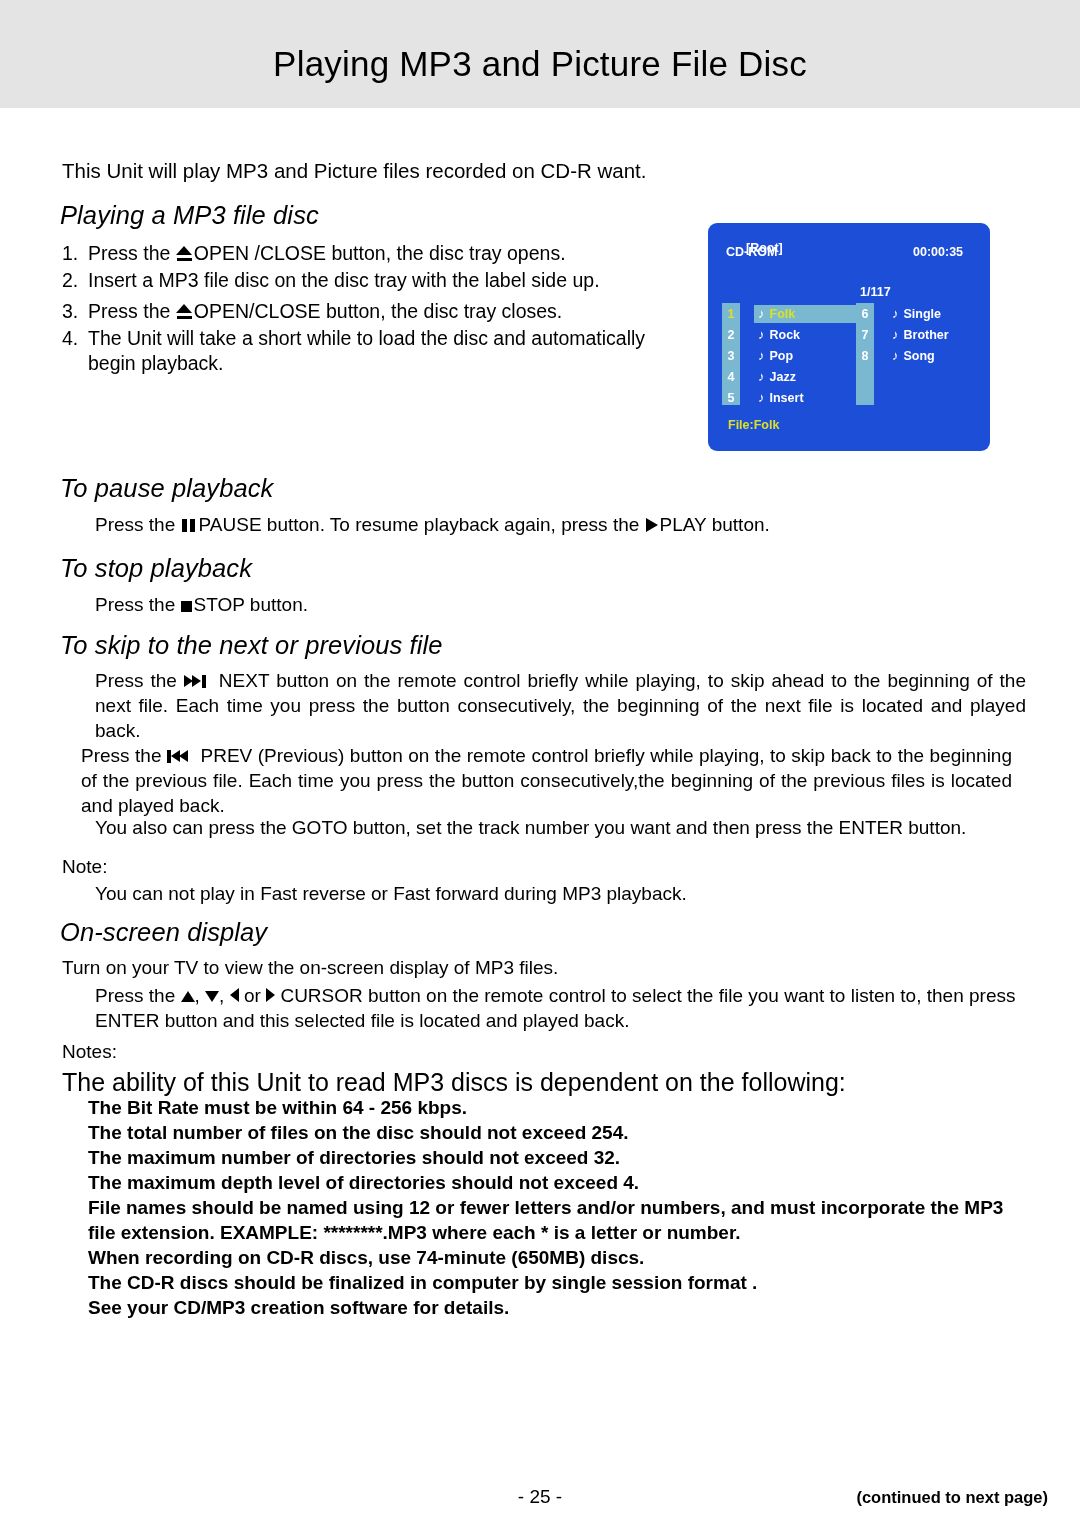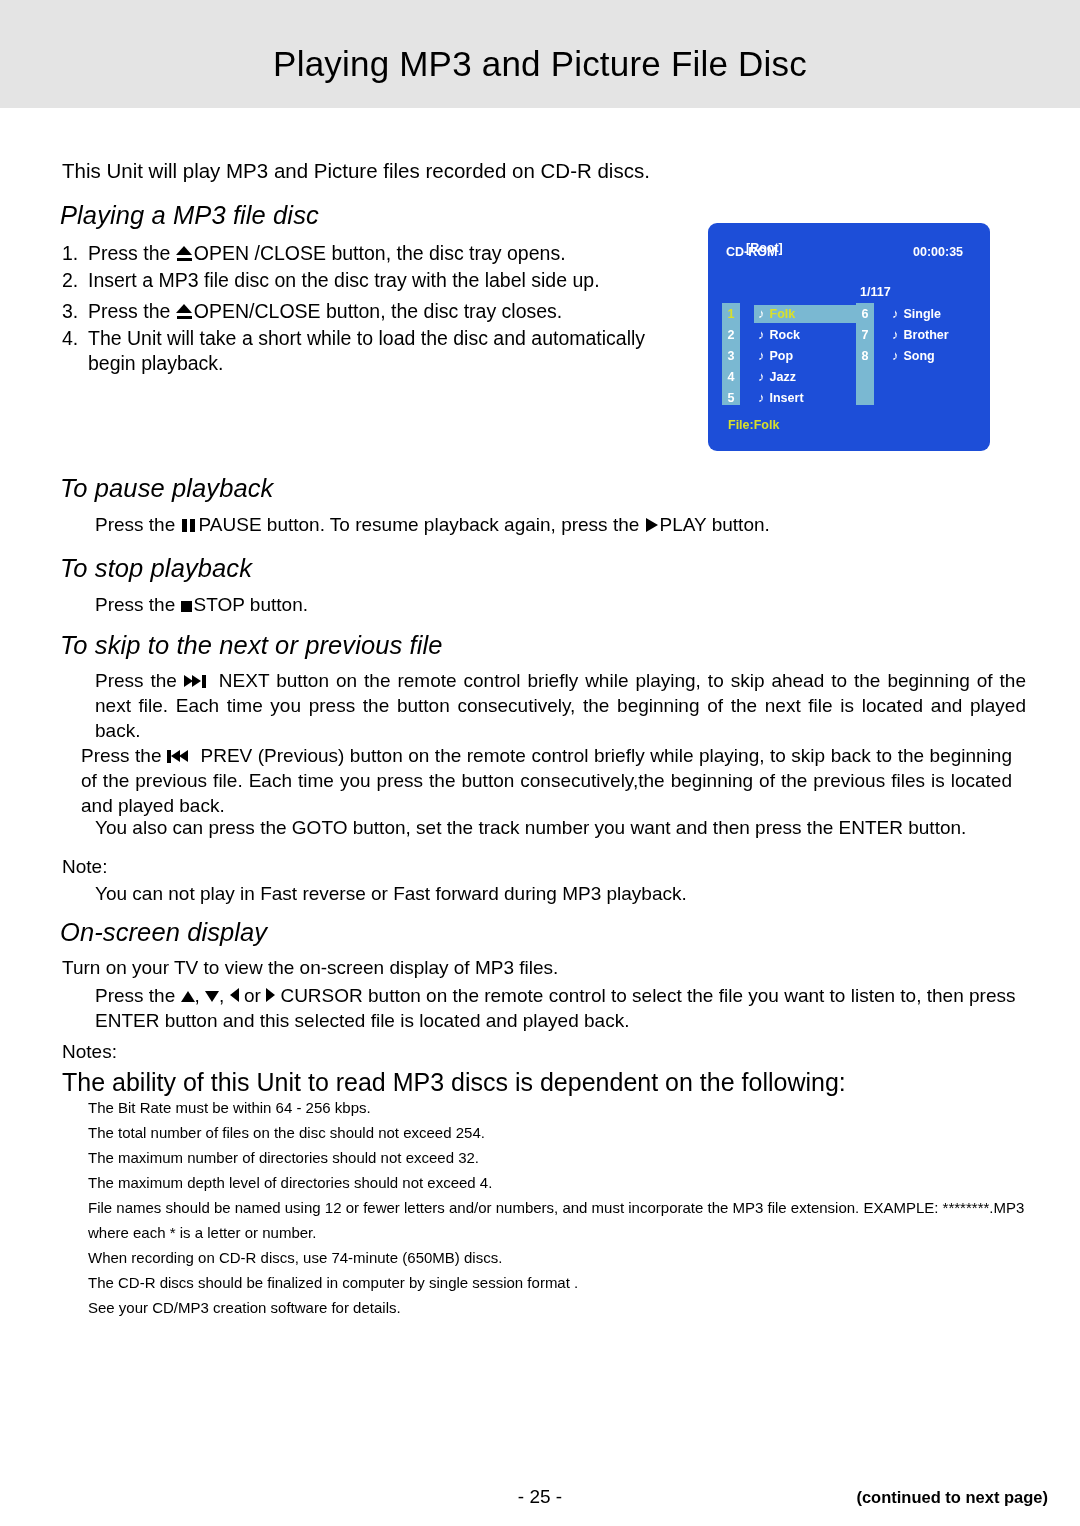--- a/index.html
+++ b/index.html
@@ -167,21 +167,21 @@
   .p-skip3 { left: 95px;  top: 707px; width: 931px; }
 
   .note-label   { position: absolute; left: 62px; top: 748px; font-size: 19px; }
   .note-body    { position: absolute; left: 95px; top: 775px; font-size: 19px; width: 930px; }
 
   .p-osd1 { left: 62px; top: 847px; width: 960px; }
   .p-osd2 { left: 95px; top: 875px; width: 931px; }
 
   .notes-label { position: absolute; left: 62px; top: 933px; font-size: 19px; }
   .notes-lead  { position: absolute; left: 62px; top: 960px; font-size: 25px; }
-  .notes-list  { position: absolute; left: 88px; top: 987px; width: 940px; font-size: 15px; line-height: 25px; }
+  .notes-list  { position: absolute; left: 88px; top: 987px; width: 940px; font-size: 19px; line-height: 25px; font-weight: bold; }
   .notes-list .nl { margin-bottom: 0px; }
 
   
   .osd {
     position: absolute;
     left: 708px;
     top: 115px;
     width: 282px;
     height: 228px;
     background: #1d4ed8;
@@ -274,21 +274,21 @@
 </style>
 </head>
 <body>
 
 <div class="banner">
   <div class="banner-title">Playing MP3 and Picture File Disc</div>
 </div>
 
 <div class="page">
 
-  <div class="intro">This Unit will play MP3 and Picture files recorded on CD-R discs.</div>
+  <div class="intro">This Unit will play MP3 and Picture files recorded on CD-R want.</div>
 
   <h2 class="sec h-playing">Playing a MP3 file disc</h2>
 
   <div class="steps">
     <div class="step">
       <span class="num">1.</span>
       <span class="txt"><span>Press the </span><span class="glyph eject"><i class="tri"></i><i class="bar"></i></span><span>OPEN /CLOSE button, the disc tray opens.</span></span>
     </div>
     <div class="step">
       <span class="num">2.</span>

